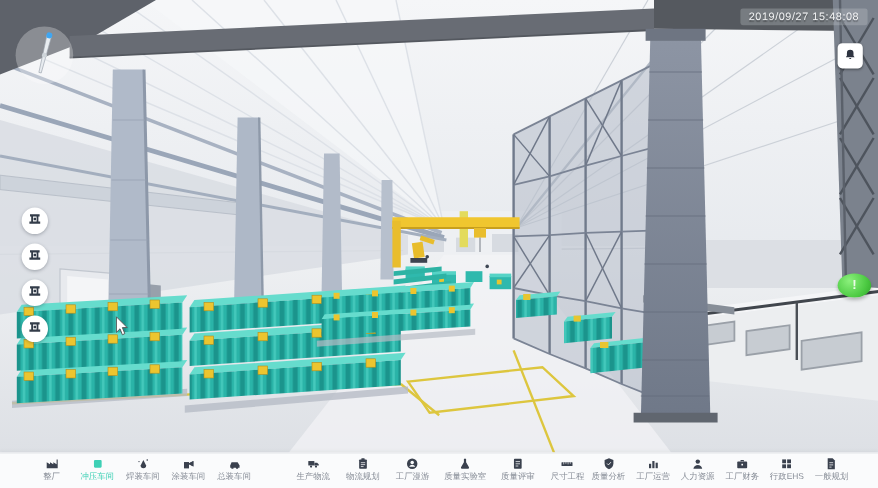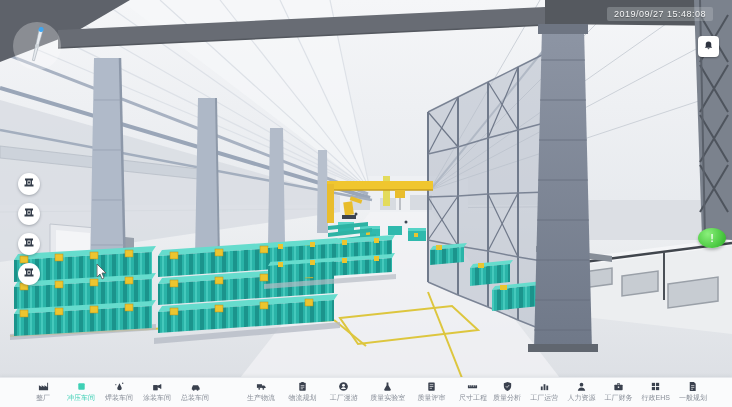--- a/index.html
+++ b/index.html
@@ -1,20 +1,20 @@
 <!DOCTYPE html>
 <html><head>
 <meta charset="utf-8">
 <style>
   html,body{margin:0;padding:0;background:#222;}
   .stage{position:relative;width:732px;height:407px;overflow:hidden;background:#e8eaee;
          font-family:"Liberation Sans", sans-serif;}
   .scene{position:absolute;left:0;top:0;width:732px;height:378px;display:block;cursor:grab;}
   
-  .clock{position:absolute;top:7px;right:19px;padding:2px 7px;font-size:9px;letter-spacing:.5px;
+  .clock{position:absolute;top:7px;right:9px;padding:2px 7px;font-size:9px;letter-spacing:.5px;
          color:#f4f5f6;background:rgba(200,204,210,.30);border-radius:2px;text-shadow:0 1px 1px rgba(0,0,0,.35);}
   
   .bell{position:absolute;top:36px;right:13px;width:21px;height:21px;border:none;border-radius:4px;
         background:#fff;box-shadow:0 1px 2px rgba(0,0,0,.35);display:flex;align-items:center;justify-content:center;
         cursor:pointer;padding:0;}
   .bell svg{width:11px;height:11px;}
   
   .compass{position:absolute;left:12px;top:21px;width:50px;height:50px;cursor:pointer;}
   
   .round-btn{position:absolute;left:18px;width:22px;height:22px;border:none;border-radius:50%;background:#fff;

